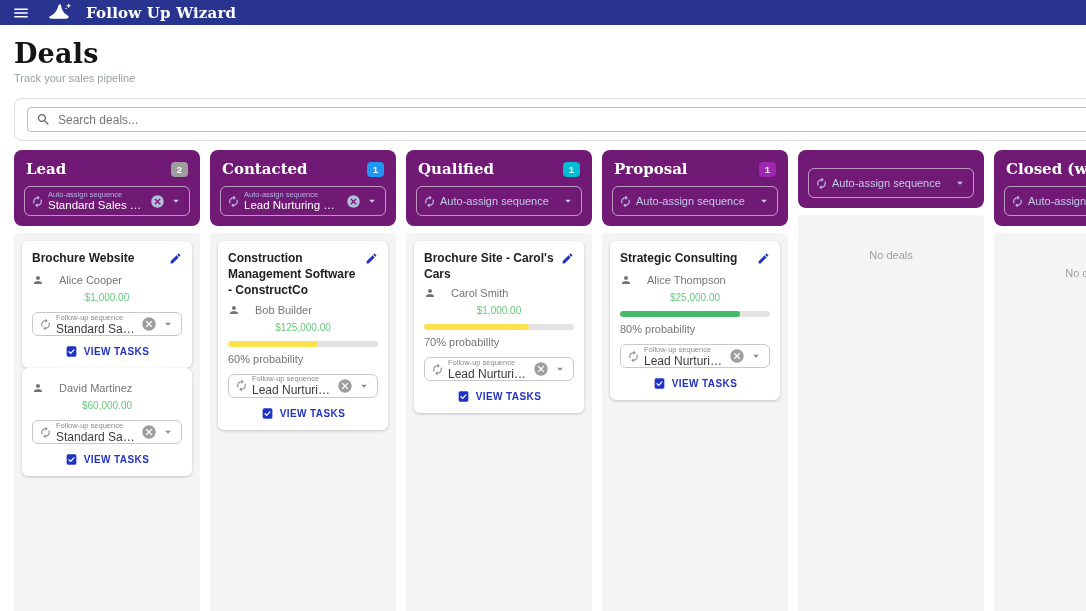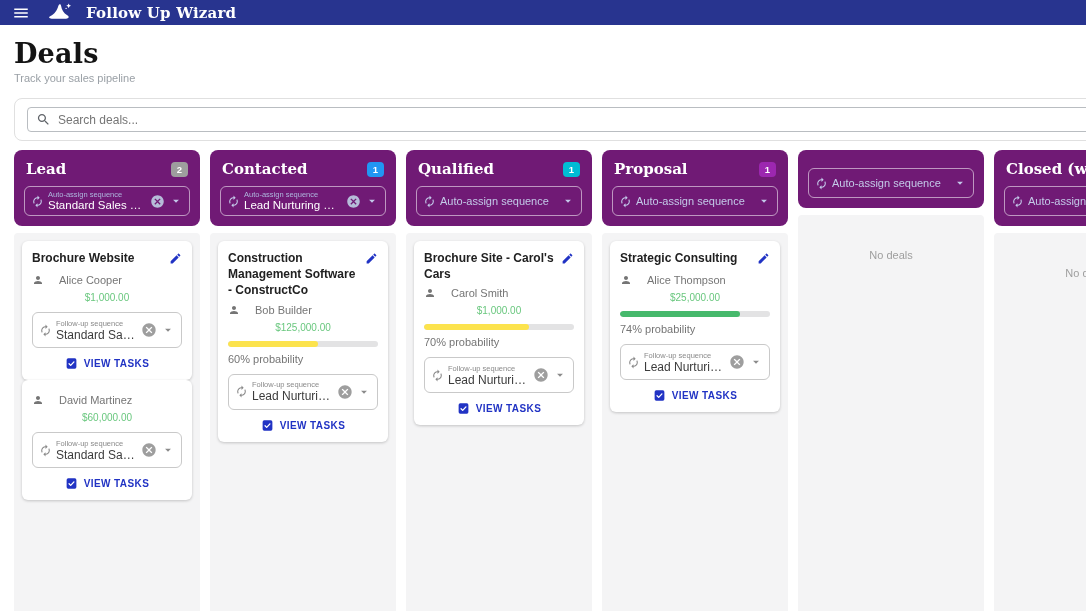--- a/index.html
+++ b/index.html
@@ -80,21 +80,21 @@
     padding: 9px 10px 10px; cursor: pointer;
   }
   .deal-title-row { display: flex; justify-content: space-between; align-items: flex-start; gap: 6px; }
   .deal-title { font-size: 12px; font-weight: bold; color: #212121; line-height: 1.35; }
   .edit-btn { flex: none; cursor: pointer; margin-top: 1px; }
   .deal-contact { display: flex; align-items: center; gap: 15px; margin-top: 5px; color: #757575; font-size: 11px; }
   .deal-value { margin-top: 6px; font-size: 10px; color: #69c77e; text-align: center; }
   .progress-track { margin-top: 8px; height: 6px; border-radius: 3px; background: #e3e3e4; overflow: hidden; }
   .progress-fill { height: 100%; border-radius: 3px; }
   .probability { margin-top: 6px; font-size: 11px; color: #757575; }
-  .card-select { margin-top: 9px; border: 1px solid #c9c9c9; height: 36px; }
+  .card-select { margin-top: 9px; border: 1px solid #c9c9c9; height: 24px; }
   .card-select .dd-label { color: #8a8a8a; }
   .card-select .dd-value { color: #3c3c3c; font-size: 12px; line-height: 14px; }
   .view-tasks {
     margin-top: 9px; display: flex; align-items: center; justify-content: center;
     gap: 6px; color: #2133c4; font-size: 10px; font-weight: bold;
     letter-spacing: .4px; cursor: pointer; background: none; border: none;
     width: 100%; font-family: "Liberation Sans", sans-serif;
   }
 </style>
 </head>
@@ -465,21 +465,21 @@
         <svg width="12" height="12" viewBox="0 0 24 24" fill="#757575">
                     <path d="M12 12c2.21 0 4-1.79 4-4s-1.79-4-4-4-4 1.79-4 4 1.79 4 4 4zm0 2c-2.67 0-8 1.34-8 4v2h16v-2c0-2.66-5.33-4-8-4z"></path>
                   </svg>
       </span>
       <span>Alice Thompson</span>
     </div>
     <div class="deal-value" style="color: rgb(105, 199, 126);">$25,000.00</div>
     <div class="progress-track">
       <div class="progress-fill" style="width: 80%; background: rgb(70, 185, 108);"></div>
     </div>
-    <div class="probability">74% probability</div>
+    <div class="probability">80% probability</div>
     <div class="select card-select">
       <span class="icon">
         <svg width="13" height="13" viewBox="0 0 24 24" fill="#8a8a8a">
                     <path d="M12 6v3l4-4-4-4v3c-4.42 0-8 3.58-8 8 0 1.57.46 3.03 1.24 4.26L6.7 14.8c-.45-.83-.7-1.79-.7-2.8 0-3.31 2.69-6 6-6zm6.76 1.74L17.3 9.2c.44.84.7 1.79.7 2.8 0 3.31-2.69 6-6 6v-3l-4 4 4 4v-3c4.42 0 8-3.58 8-8 0-1.57-.46-3.03-1.24-4.26z"></path>
                   </svg>
       </span>
       <span class="dd-stack">
         <span class="dd-label">Follow-up sequence</span>
         <span class="dd-value">Lead Nurturing Sequence</span>
       </span>

